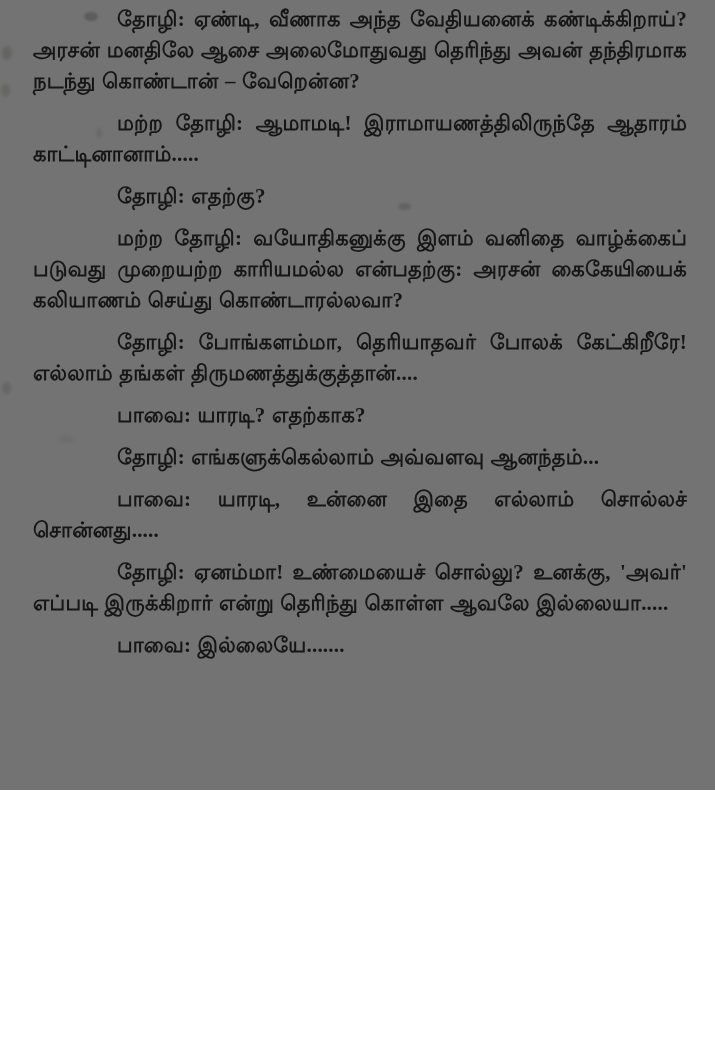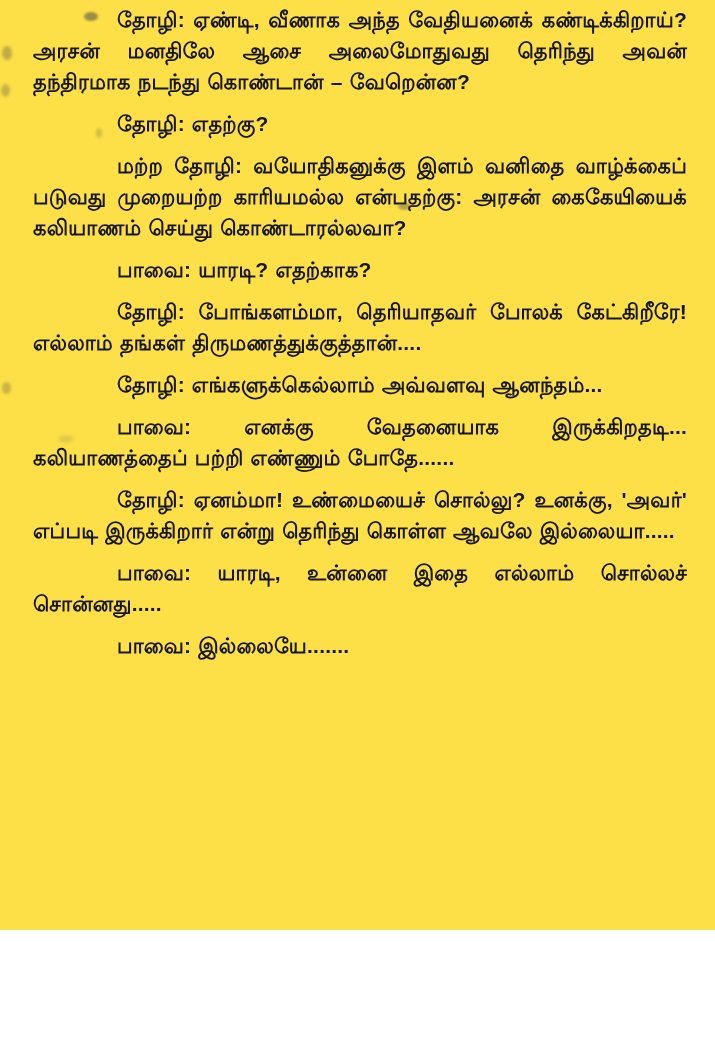--- a/index.html
+++ b/index.html
@@ -3,24 +3,24 @@
 <meta charset="utf-8">
 <style>
   html, body {
     margin: 0;
     padding: 0;
     background: #ffffff;
   }
   .page {
     position: relative;
     width: 715px;
-    height: 930px;
-    background: #fde047;
+    height: 790px;
+    background: #737373;
     overflow: hidden;
-    font-family: Liberation Sans, sans-serif;
+    font-family: Liberation Serif, serif;
     color: #161616;
   }
   .text-block {
     position: absolute;
     left: 33px;
     top: 4px;
     width: 654px;
   }
   .para {
     margin: 0 0 11px 0;
@@ -46,28 +46,28 @@
   .a6 { left: 2px;   top: 382px; width: 9px;  height: 12px; opacity: .30; filter: blur(1.5px); }
   .a7 { left: 58px;  top: 436px; width: 16px; height: 6px;  opacity: .20; filter: blur(2px); }
   .a8 { left: 344px; top: 1044px;width: 3px;  height: 5px;  opacity: .45; filter: blur(.5px); }
 </style>
 </head>
 <body>
 
 <div class="page">
   <div class="text-block">
     <p class="para">தோழி: ஏண்டி,  வீணாக அந்த வேதியனைக் கண்டிக்கிறாய்?  அரசன் மனதிலே ஆசை அலைமோதுவது தெரிந்து அவன் தந்திரமாக நடந்து கொண்டான் – வேறென்ன?</p>
+    <p class="para">மற்ற தோழி: ஆமாமடி! இராமாயணத்திலிருந்தே ஆதாரம் காட்டினானாம்.....</p>
     <p class="para">தோழி:  எதற்கு?</p>
     <p class="para">மற்ற தோழி: வயோதிகனுக்கு இளம்  வனிதை வாழ்க்கைப் படுவது முறையற்ற காரியமல்ல என்பதற்கு:  அரசன் கைகேயியைக் கலியாணம் செய்து கொண்டாரல்லவா?</p>
+    <p class="para">தோழி: போங்களம்மா,  தெரியாதவர் போலக் கேட்கிறீரே! எல்லாம் தங்கள் திருமணத்துக்குத்தான்....</p>
     <p class="para">பாவை:  யாரடி? எதற்காக?</p>
-    <p class="para">தோழி: போங்களம்மா,  தெரியாதவர் போலக் கேட்கிறீரே! எல்லாம் தங்கள் திருமணத்துக்குத்தான்....</p>
     <p class="para">தோழி: எங்களுக்கெல்லாம் அவ்வளவு ஆனந்தம்...</p>
-    <p class="para">பாவை: எனக்கு வேதனையாக இருக்கிறதடி... கலியாணத்தைப் பற்றி எண்ணும் போதே......</p>
+    <p class="para">பாவை: யாரடி,  உன்னை  இதை எல்லாம் சொல்லச் சொன்னது.....</p>
     <p class="para">தோழி: ஏனம்மா! உண்மையைச் சொல்லு?  உனக்கு, 'அவர்'  எப்படி இருக்கிறார் என்று தெரிந்து கொள்ள ஆவலே இல்லையா.....</p>
-    <p class="para">பாவை: யாரடி,  உன்னை  இதை எல்லாம் சொல்லச் சொன்னது.....</p>
     <p class="para">பாவை: இல்லையே.......</p>
   </div>
 
   <div class="artifact a1"></div>
   <div class="artifact a2"></div>
   <div class="artifact a3"></div>
   <div class="artifact a4"></div>
   <div class="artifact a5"></div>
   <div class="artifact a6"></div>
   <div class="artifact a7"></div>

